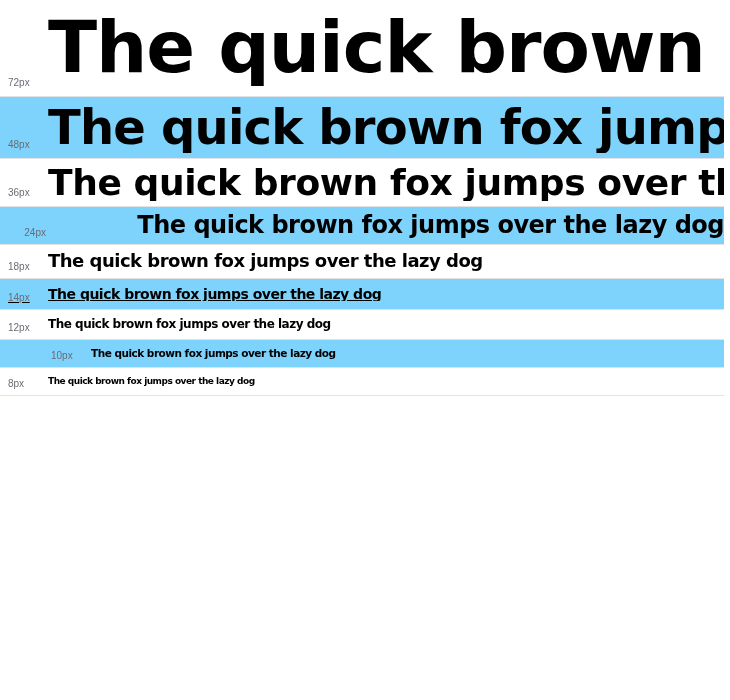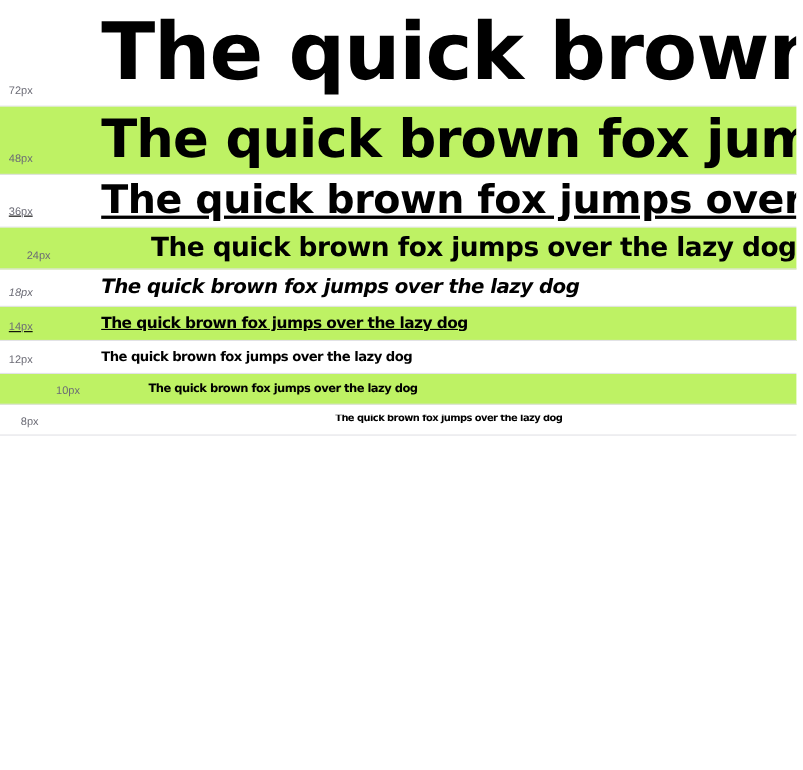--- a/index.html
+++ b/index.html
@@ -19,24 +19,23 @@
     border-collapse: collapse;
   }
   .row {
     display: flex;
     align-items: center;
     border-bottom: 1px solid #e2e2e6;
     box-sizing: border-box;
     width: 724px;
     overflow: hidden;
     position: relative;
-    gap: 44px;
   }
   .row.alt {
-    background: #bef264;
+    background: #7dd3fc;
   }
   .size-label {
     flex: 0 0 46px;
     width: 46px;
     padding-left: 8px;
     box-sizing: border-box;
     font-size: 10px;
     color: #6b6b75;
     font-family: "Liberation Sans", sans-serif;
     align-self: flex-end;
@@ -53,33 +52,33 @@
     font-weight: bold;
     letter-spacing: -0.5px;
     padding-left: 2px;
     line-height: 1.05;
   }
   
   .r72 { height: 97px; }
   .r72 .sample { font-size: 72px; letter-spacing: -1px; }
   .r48 { height: 62px; }
   .r48 .sample { font-size: 48px; letter-spacing: -0.8px; }
-  .r36 { height: 48px; text-decoration: underline; }
+  .r36 { height: 48px; }
   .r36 .sample { font-size: 36px; letter-spacing: -0.4px; }
   .r24 { height: 38px; text-align: right; }
   .r24 .sample { font-size: 24px; }
-  .r18 { height: 34px; font-style: italic; }
+  .r18 { height: 34px; }
   .r18 .sample { font-size: 18px; }
   .r14 { height: 31px; text-decoration: underline; }
   .r14 .sample { font-size: 14px; }
   .r12 { height: 30px; }
   .r12 .sample { font-size: 12px; }
   .r10 { height: 28px; padding-left: 43px; }
   .r10 .sample { font-size: 10.5px; }
-  .r8 { height: 28px; text-align: center; }
+  .r8 { height: 28px; }
   .r8 .sample { font-size: 9px; }
   .r72 .size-label, .r48 .size-label, .r36 .size-label { padding-bottom: 8px; }
 </style>
 </head>
 <body>
 
 <div class="specimen-table">
 
   <div class="row r72">
     <div class="size-label">72px</div>

